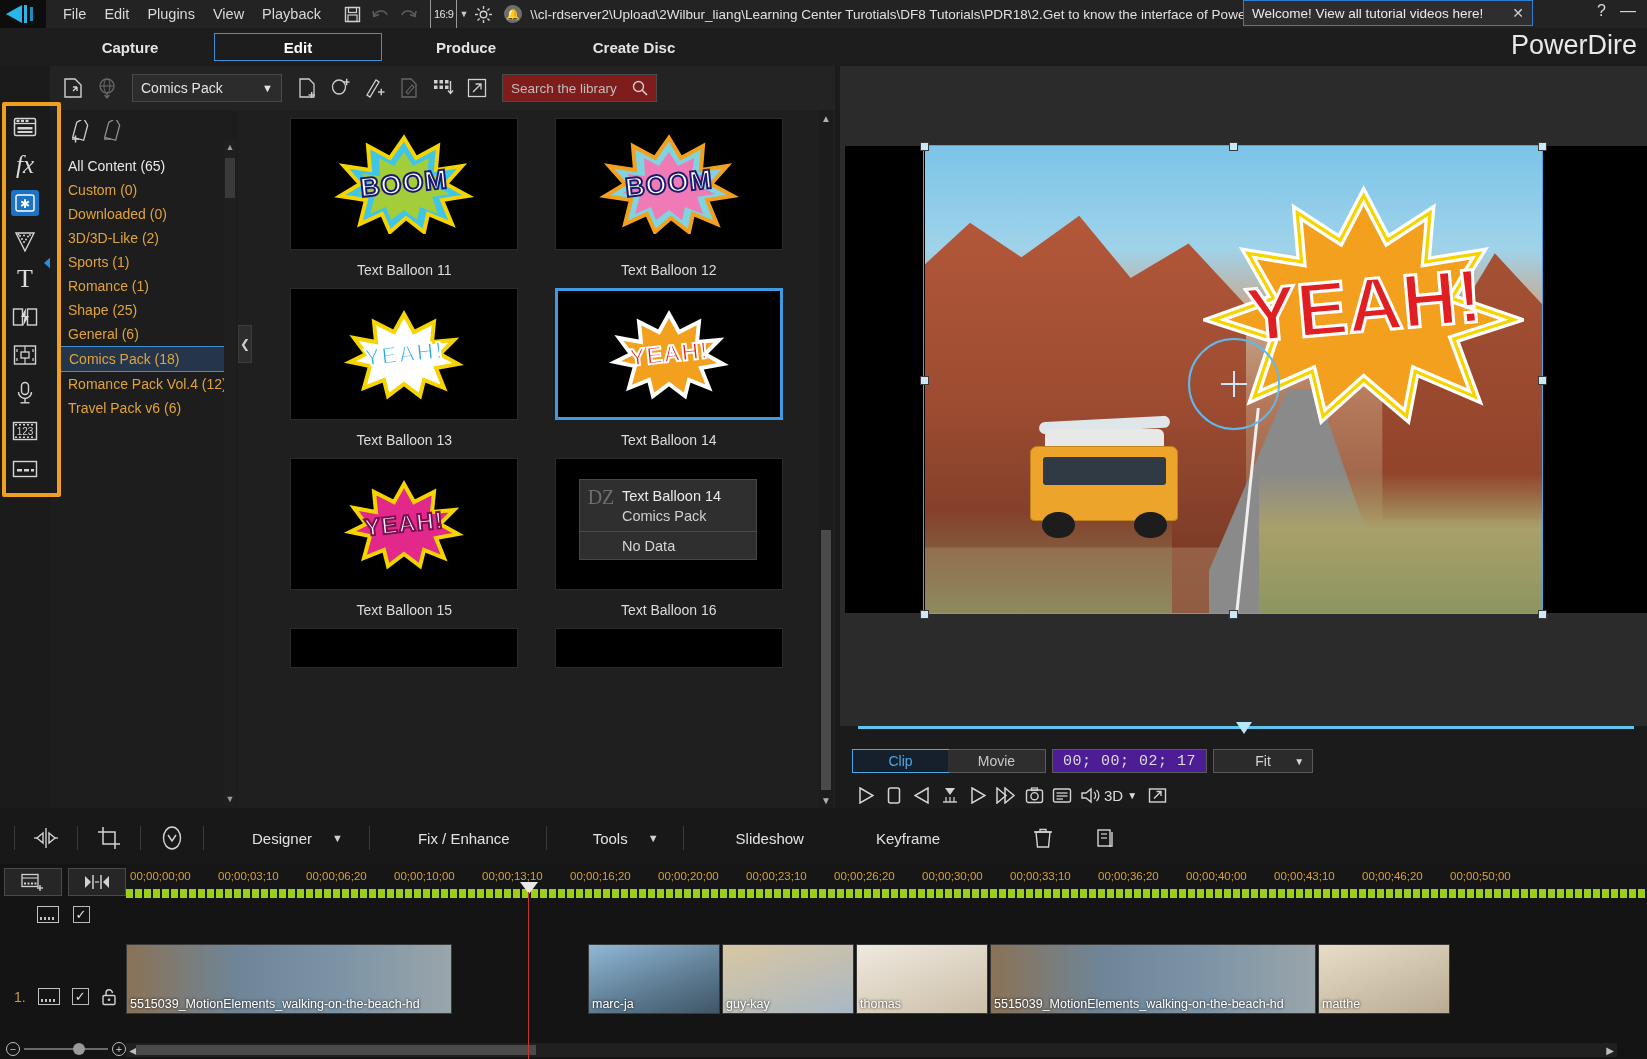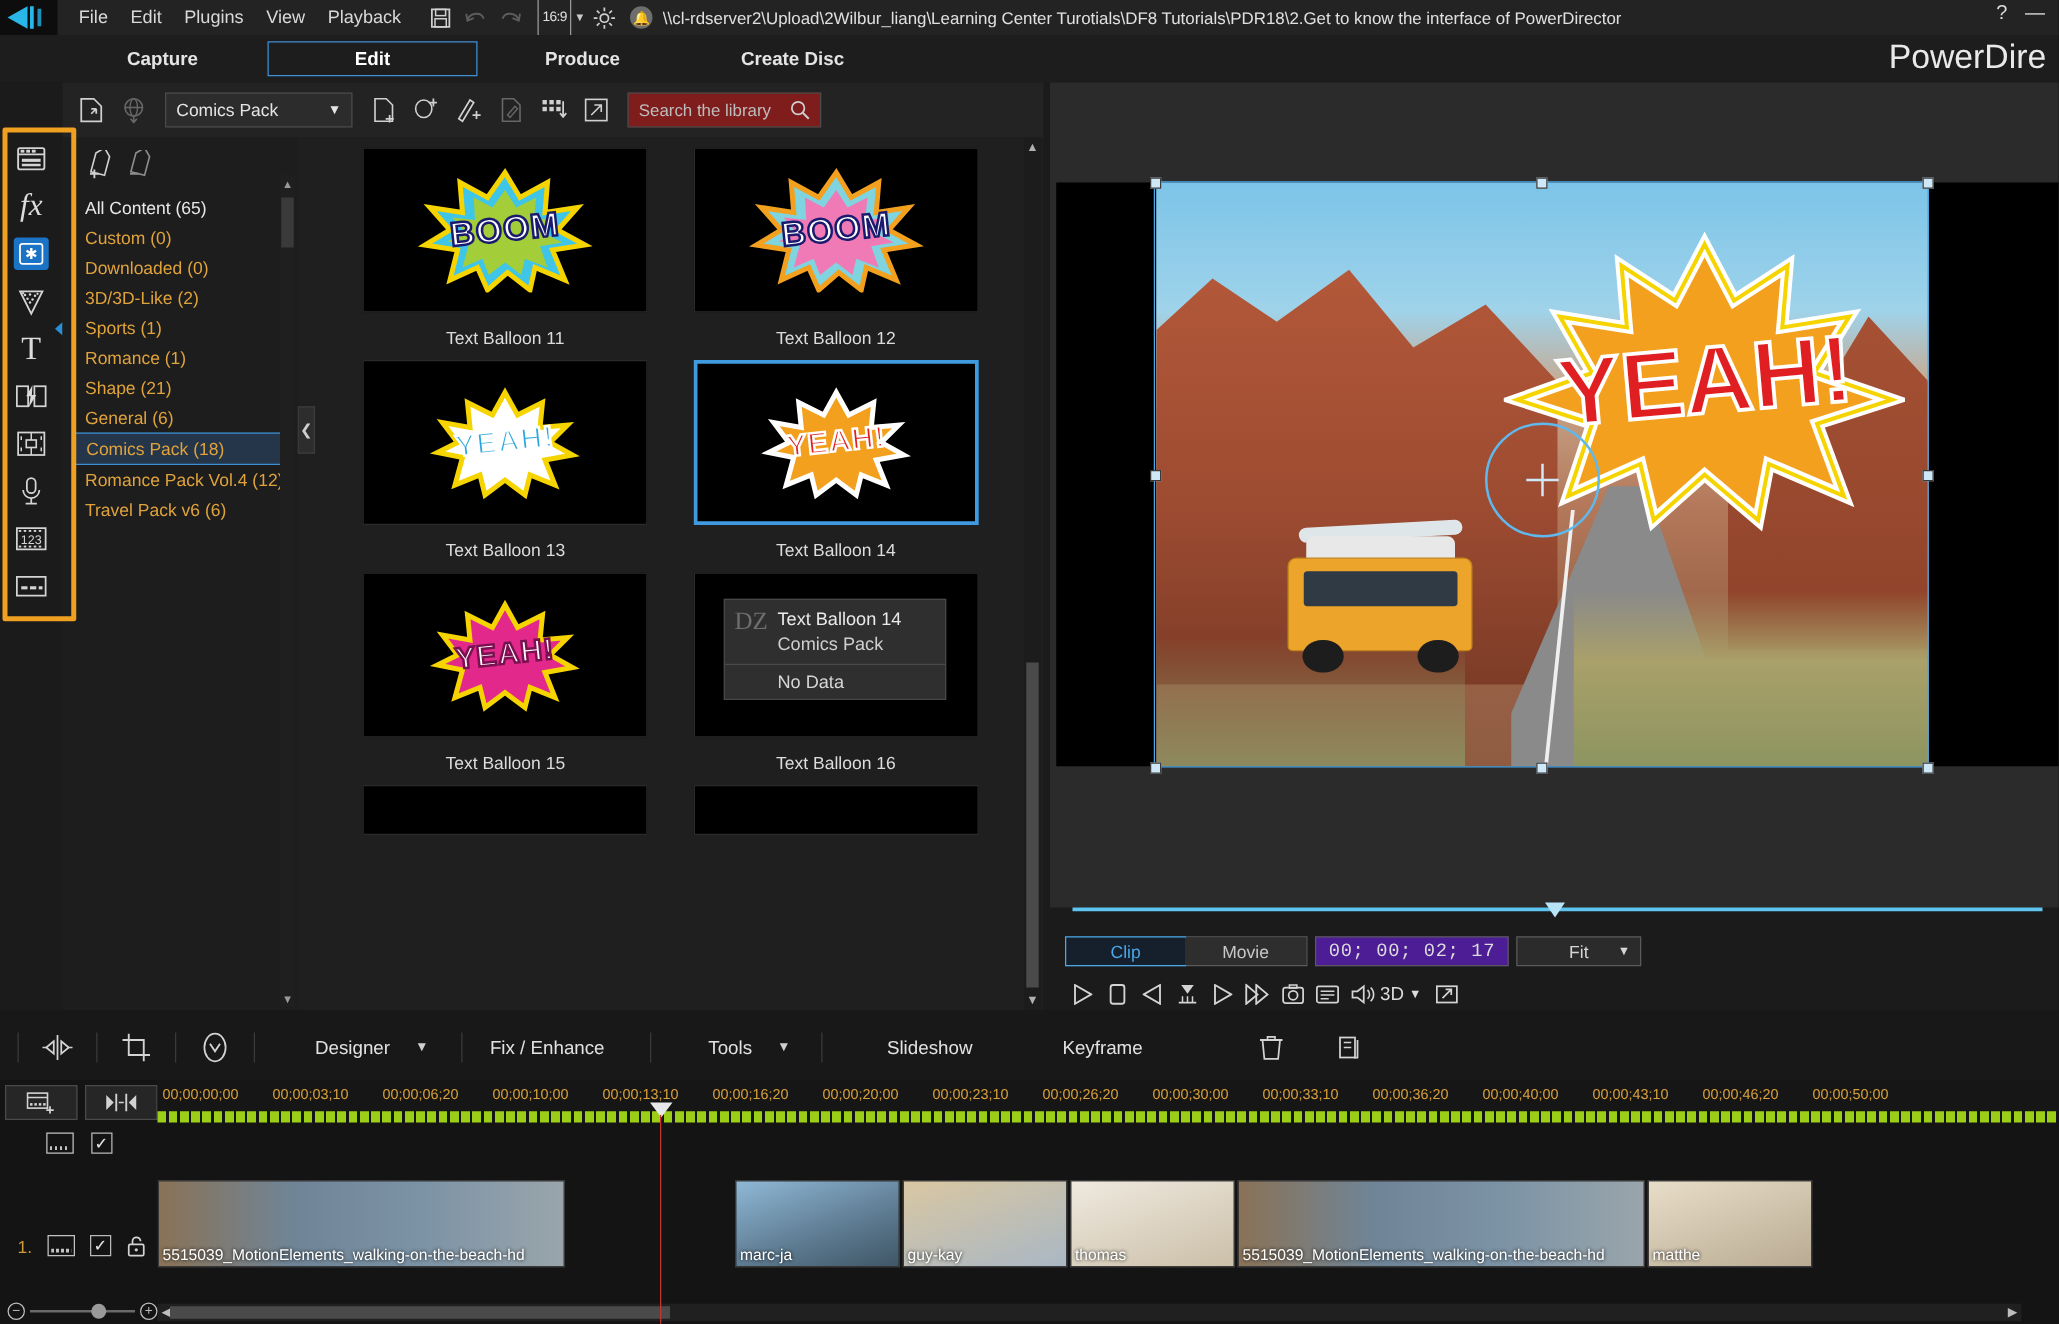--- a/index.html
+++ b/index.html
@@ -516,20 +516,24 @@
       </div>
       <div class="bell">🔔</div>
     </div>
     <div class="path">\\cl-rdserver2\Upload\2Wilbur_liang\Learning Center Turotials\DF8 Tutorials\PDR18\2.Get to know the interface of PowerDirector</div>
     <div class="win-ctl">
       <span>?</span>
       <span>—</span>
     </div>
   </div>
 
+  <div class="welcome">
+    <span>Welcome! View all tutorial videos here!</span>
+    <span class="wx">✕</span>
+  </div>
 
   <div class="modebar">
     <div class="spacer"></div>
     <div class="mode-tab">Capture</div>
     <div class="mode-tab active">Edit</div>
     <div class="mode-tab">Produce</div>
     <div class="mode-tab">Create Disc</div>
     <div class="brand">PowerDire</div>
   </div>
 
@@ -744,21 +748,21 @@
         <div class="cat-item">
           <span>Sports</span>
           <span>(1)</span>
         </div>
         <div class="cat-item">
           <span>Romance</span>
           <span>(1)</span>
         </div>
         <div class="cat-item">
           <span>Shape</span>
-          <span>(21)</span>
+          <span>(25)</span>
         </div>
         <div class="cat-item">
           <span>General</span>
           <span>(6)</span>
         </div>
         <div class="cat-item sel">
           <span>Comics Pack</span>
           <span>(18)</span>
         </div>
         <div class="cat-item">
@@ -1037,21 +1041,21 @@
     <div class="et-ic">
       <svg width="26" height="26" viewBox="0 0 26 26">
           <ellipse cx="13" cy="13" rx="8.5" ry="11" fill="none" stroke="#d3d3d3" stroke-width="1.4"></ellipse>
           <polyline points="9,10 13,16 17,10" fill="none" stroke="#d3d3d3" stroke-width="1.5"></polyline>
         </svg>
     </div>
     <div class="et-sep"></div>
     <div class="et-lbl" style="margin-left:28px">Designer</div>
     <div class="et-cv">▼</div>
     <div class="et-sep" style="margin-left:26px"></div>
-    <div class="et-lbl" style="margin-left:2px">Fix / Enhance</div>
+    <div class="et-lbl" style="margin-left:28px">Fix / Enhance</div>
     <div class="et-sep" style="margin-left:30px"></div>
     <div class="et-lbl" style="margin-left:26px">Tools</div>
     <div class="et-cv">▼</div>
     <div class="et-sep" style="margin-left:24px"></div>
     <div class="et-lbl" style="margin-left:32px">Slideshow</div>
     <div class="et-lbl" style="margin-left:60px">Keyframe</div>
     <div class="et-ic" style="margin-left:80px">
       <svg width="20" height="22" viewBox="0 0 20 22">
           <path d="M3 5 H17 L15.5 20 H4.5 Z" fill="none" stroke="#d3d3d3" stroke-width="1.4"></path>
           <line x1="1" y1="5" x2="19" y2="5" stroke="#d3d3d3" stroke-width="1.5"></line>

